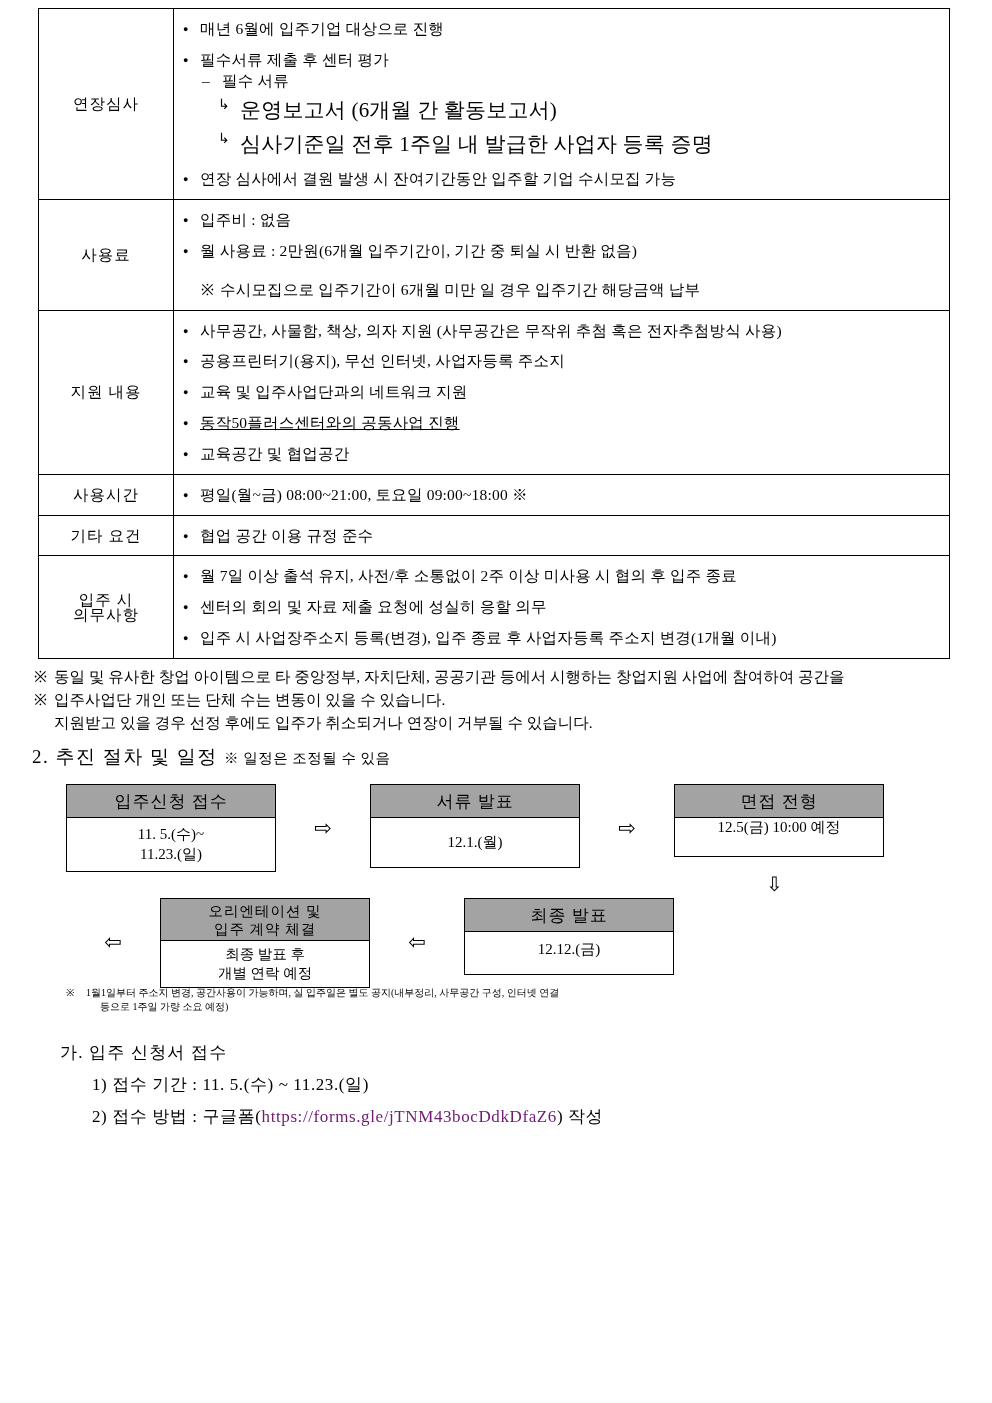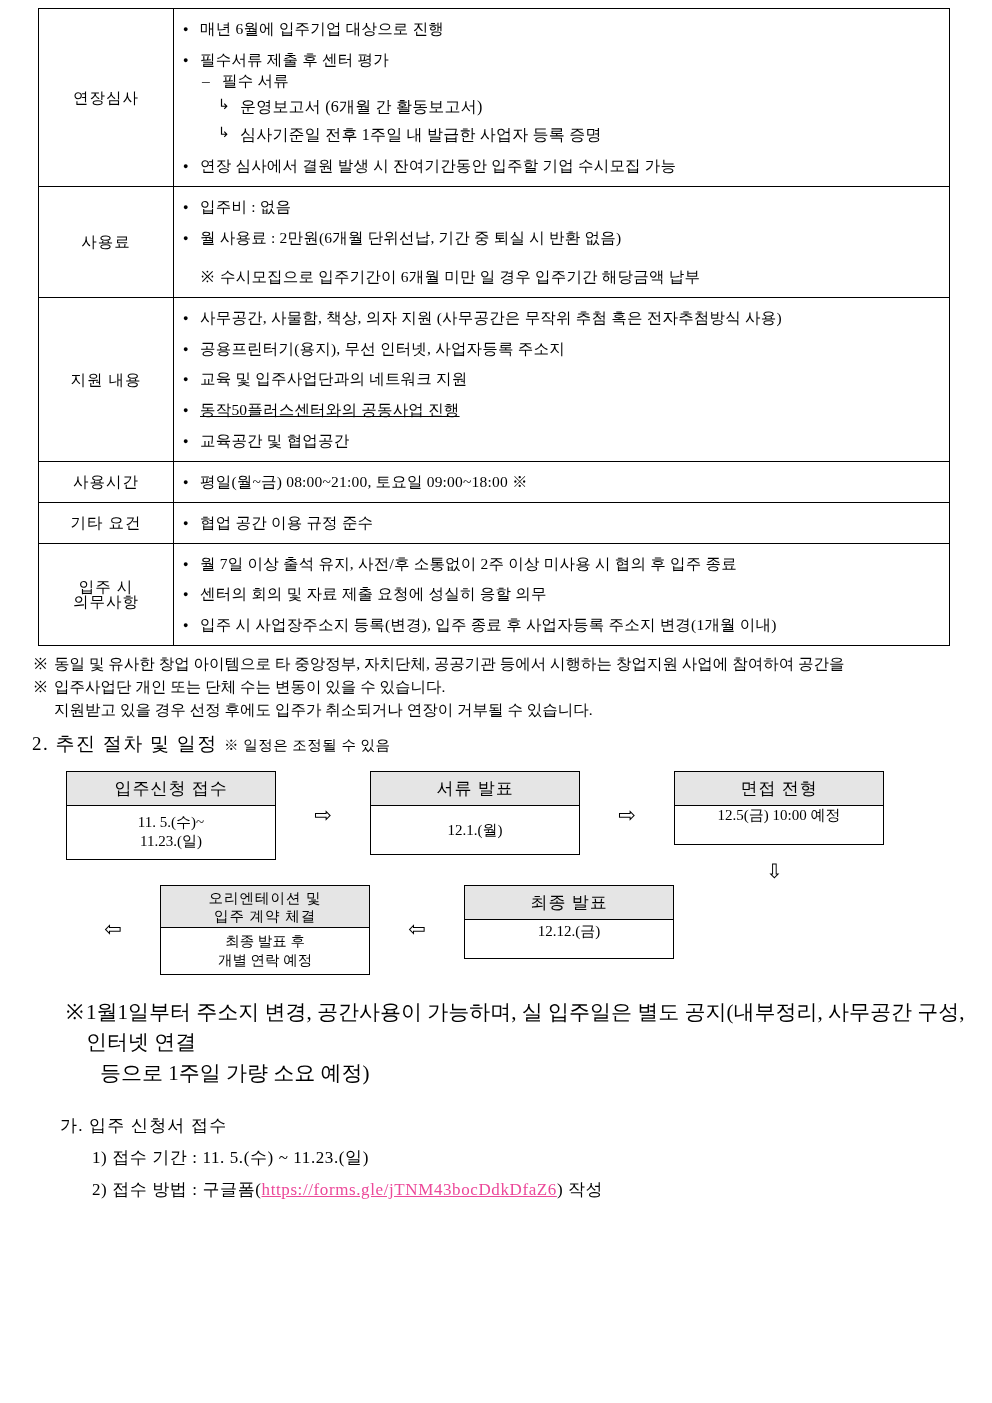--- a/index.html
+++ b/index.html
@@ -77,21 +77,21 @@
   }
   .sub-dash::before {
     content: "\2013";
     position: absolute;
     left: 2px;
     top: 0;
   }
   .sub-arrow {
     padding-left: 40px;
     margin: 7px 0 0 0;
-    font-size: 16px;
+    font-size: 21px;
     position: relative;
   }
   .sub-arrow::before {
     content: "\21B3";
     position: absolute;
     left: 18px;
     top: -1px;
     font-size: 14px;
   }
   .note-star {
@@ -155,21 +155,21 @@
     margin-left: 66px;
     height: 84px;
   }
   .box {
     width: 210px;
     border: 1px solid #000000;
     box-sizing: border-box;
     background: #ffffff;
   }
   .box .head {
-    background: #e5e5e5;
+    background: #a3a3a3;
     border-bottom: 1px solid #000000;
     text-align: center;
     font-size: 17px;
     padding: 7px 0 6px 0;
     letter-spacing: 1px;
     line-height: 1.15;
   }
   .box .head.two {
     font-size: 14.5px;
     padding: 3px 0 2px 0;
@@ -199,23 +199,23 @@
   }
   .flow-row2 {
     display: flex;
     align-items: flex-start;
     margin-left: 66px;
     margin-top: 30px;
     height: 84px;
   }
 
   .flow-note {
-    margin: 28px 0 0 66px;
+    margin: 4px 0 0 66px;
     width: 880px;
-    font-size: 21px;
+    font-size: 10px;
     line-height: 1.45;
     position: relative;
     padding-left: 20px;
   }
   .flow-note::before {
     content: "\203B";
     position: absolute;
     left: 0;
     top: 0;
   }
@@ -230,22 +230,21 @@
     letter-spacing: 1.2px;
     margin-bottom: 10px;
   }
   .b-item {
     font-size: 17px;
     letter-spacing: 0.6px;
     margin: 0 0 10px 32px;
     line-height: 1.3;
   }
   .link {
-    color: #ec4899;
-    text-decoration: underline;
+    color: #701a75;
   }
 </style>
 </head>
 <body>
 
 <div class="page">
 
   <table class="info">
     <tbody>
 
@@ -268,21 +267,21 @@
       </tr>
 
       <tr>
         <td class="label">
           <span>사용료</span>
         </td>
         <td class="content">
           <ul class="bul">
             <li class="dot"><span>입주비 : 없음</span></li>
             <li class="dot">
-              <span>월 사용료 : 2만원(6개월 단위선납, 기간 중 퇴실 시 반환 없음)</span>
+              <span>월 사용료 : 2만원(6개월 입주기간이, 기간 중 퇴실 시 반환 없음)</span>
               <div class="note-star"><span>수시모집으로 입주기간이 6개월 미만 일 경우 입주기간 해당금액 납부</span></div>
             </li>
           </ul>
         </td>
       </tr>
 
       <tr>
         <td class="label">
           <span>지원 내용</span>
         </td>
@@ -377,21 +376,21 @@
           <div>입주 계약 체결</div>
         </div>
         <div class="body two">
           <div>최종 발표 후</div>
           <div>개별 연락 예정</div>
         </div>
       </div>
       <div class="arrow-h">⇦</div>
       <div class="box">
         <div class="head">최종 발표</div>
-        <div class="body" style="padding-top:2px;padding-bottom:14px;">12.12.(금)</div>
+        <div class="body" style="padding-top:8px;padding-bottom:14px;">12.12.(금)</div>
       </div>
     </div>
 
     <div class="flow-note">
       <span>1월1일부터 주소지 변경, 공간사용이 가능하며, 실 입주일은 별도 공지(내부정리, 사무공간 구성, 인터넷 연결</span>
       <span class="cont">등으로 1주일 가량 소요 예정)</span>
     </div>
   </div>
 
   <div class="bottom">

